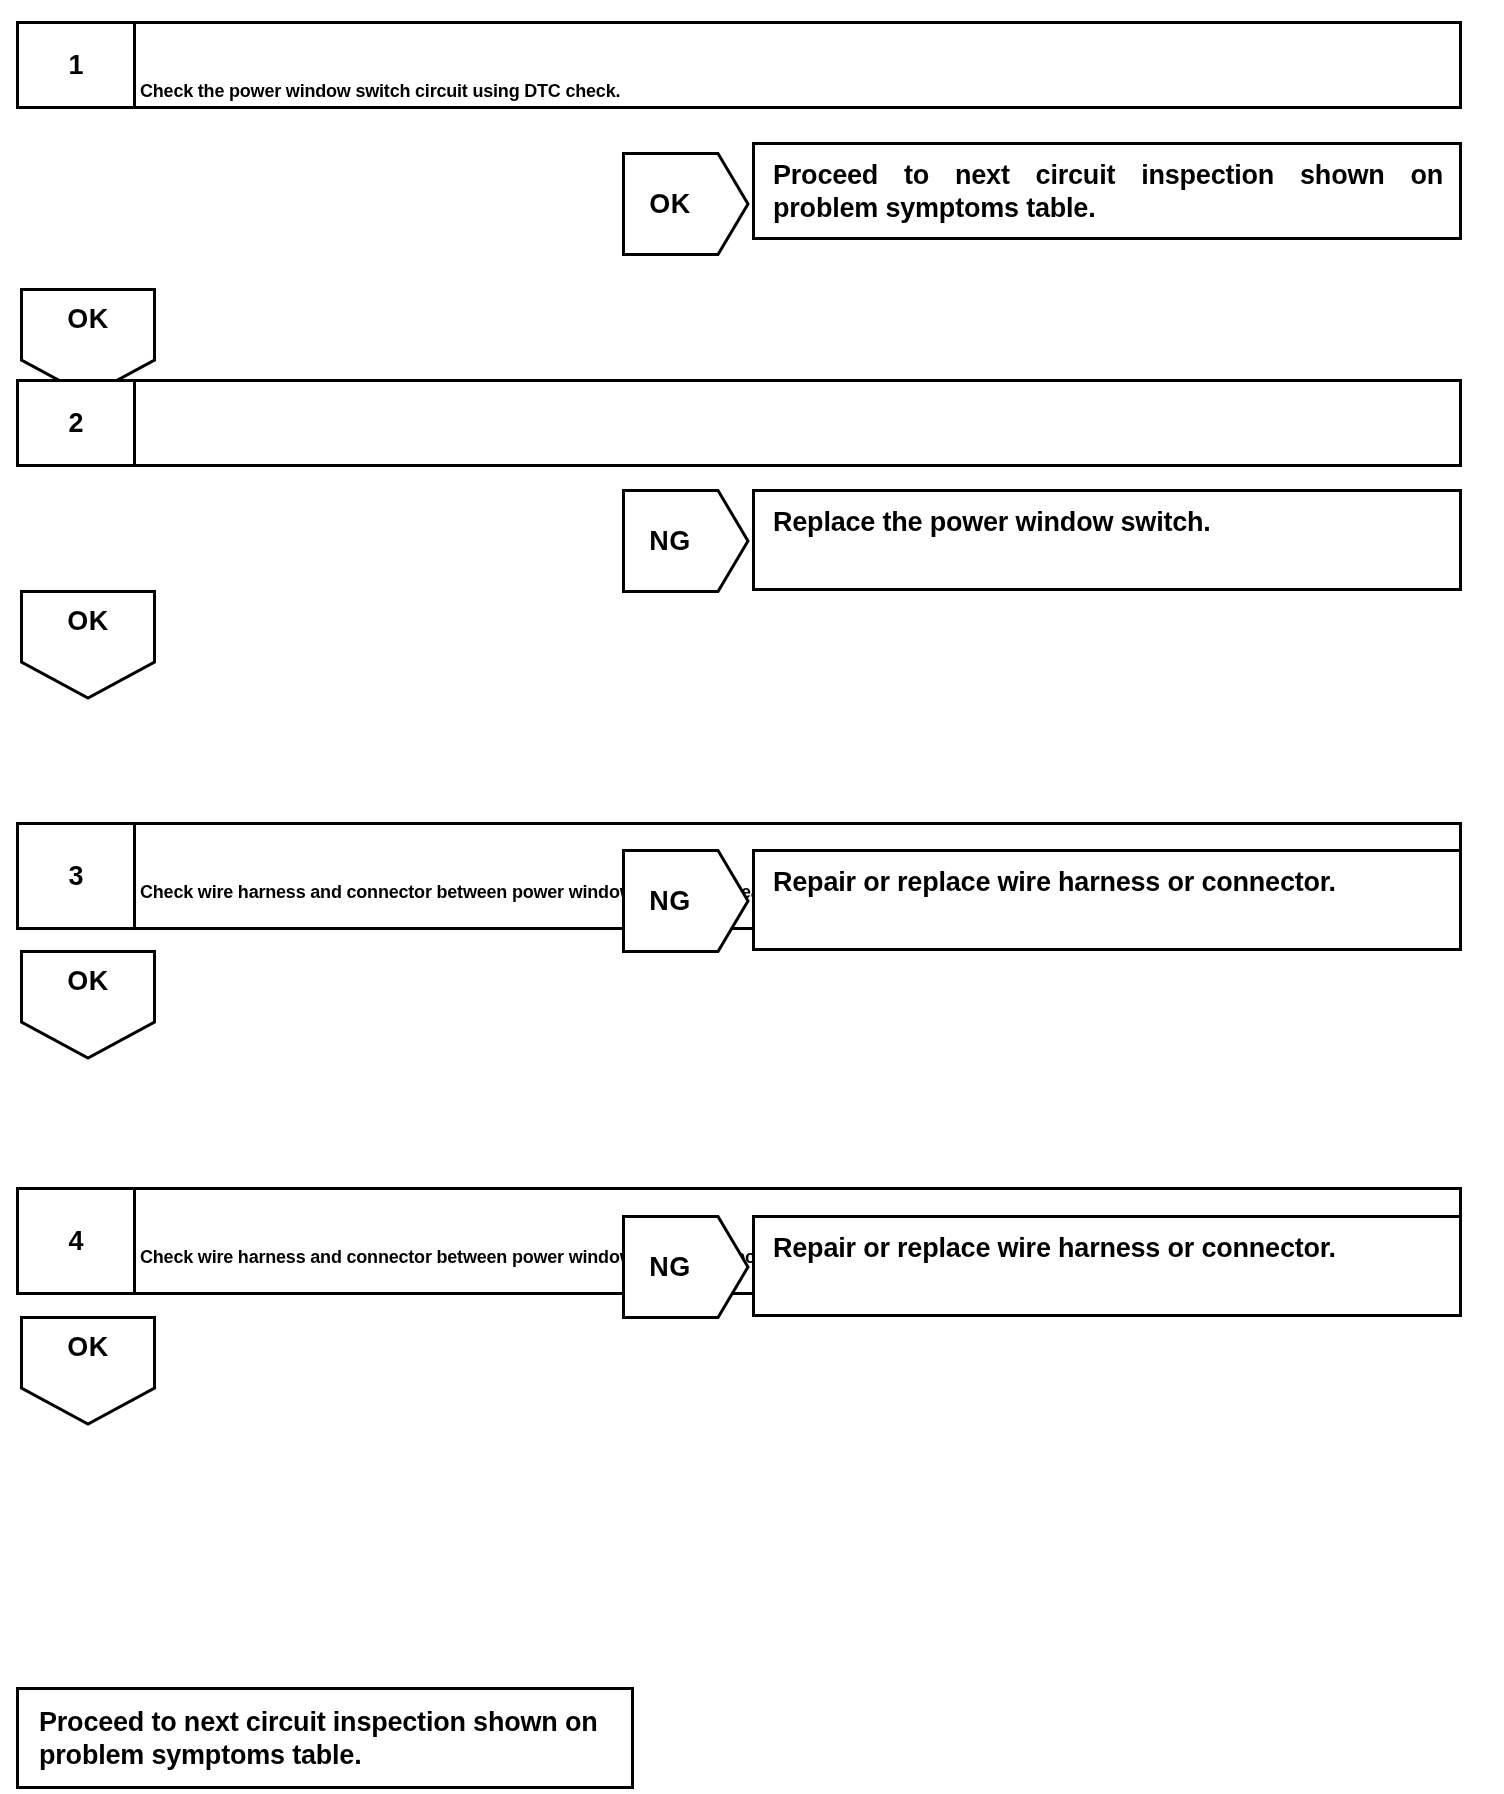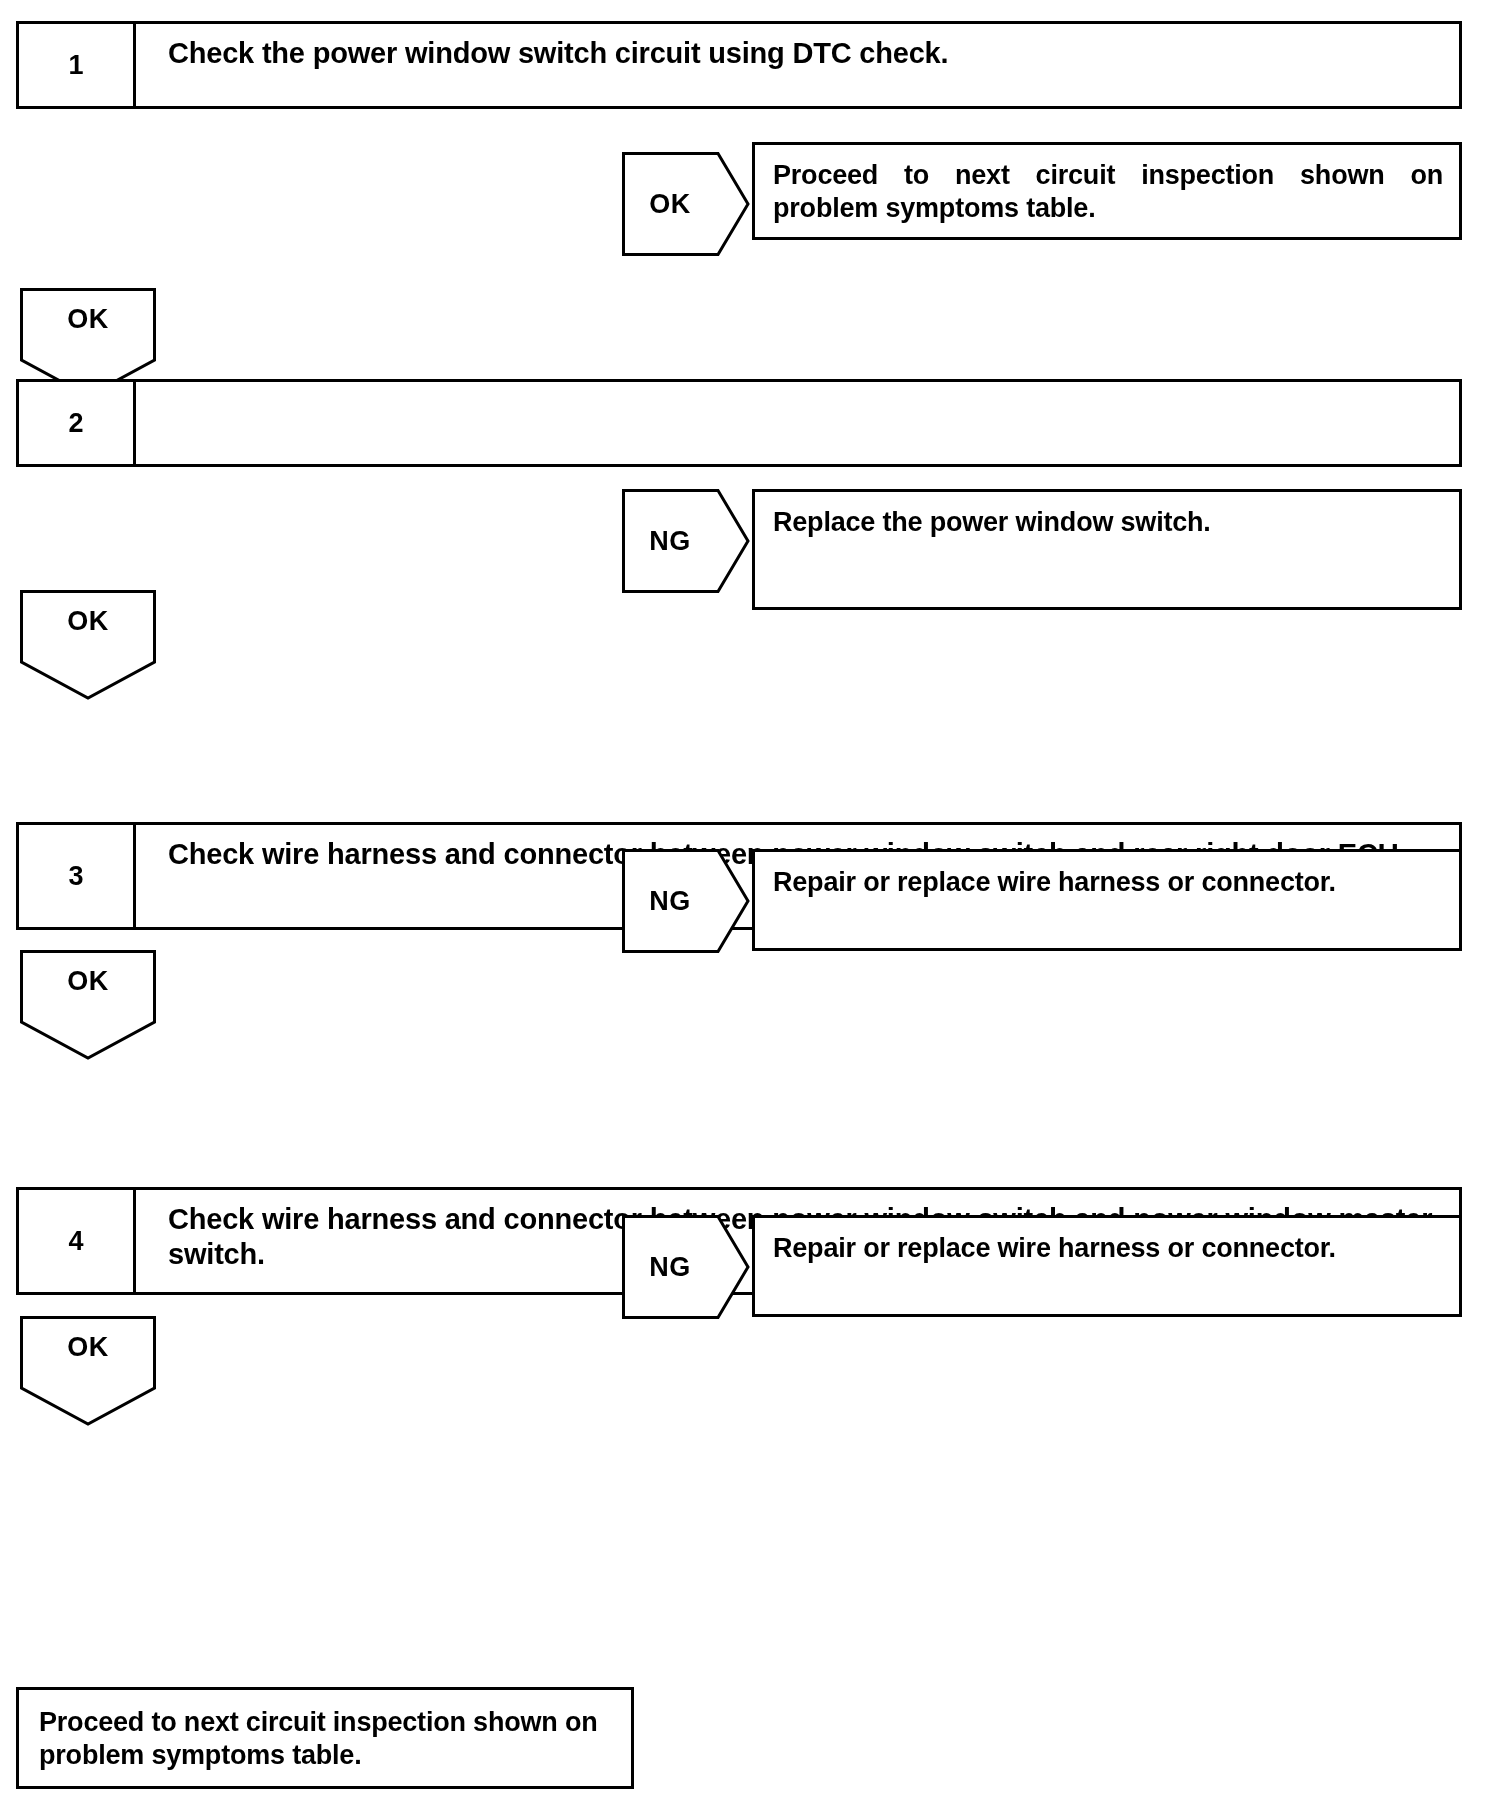--- a/index.html
+++ b/index.html
@@ -35,25 +35,26 @@
     border-right: 3px solid #000;
     display: flex;
     align-items: center;
     justify-content: center;
     font-size: 27px;
     font-weight: bold;
     line-height: 1;
   }
   .step-text {
     flex: 1 1 auto;
-    padding: 12px 16px 0 32px;
-    font-size: 29px;
+    padding: 12px 16px 0 4px;
+    font-size: 18px;
     font-weight: bold;
     line-height: 1.22;
     letter-spacing: -0.2px;
+    margin-top: 45px;
   }
 
   
   .result-box {
     position: absolute;
     box-sizing: border-box;
     border: 3px solid #000;
     background: #fff;
     padding: 14px 16px 0 18px;
     font-size: 27px;
@@ -152,21 +153,21 @@
     <div class="step-num">2</div>
   </div>
 
   <div class="chevron" style="left:622px; top:489px; width:128px; height:104px;">
     <svg width="128" height="104" viewBox="0 0 128 104">
       <path d="M 1.5 1.5 L 96 1.5 L 126 52 L 96 102.5 L 1.5 102.5 Z" fill="#ffffff" stroke="#000000" stroke-width="3"></path>
     </svg>
     <span class="lbl">NG</span>
   </div>
 
-  <div class="result-box" style="left:752px; top:489px; width:710px; height:121px;">
+  <div class="result-box" style="left:752px; top:489px; width:710px; height:102px;">
     <span class="ln">Replace the power window switch.</span>
   </div>
 
   <div class="down-arrow" style="left:20px; top:590px; width:136px; height:110px;">
     <svg width="136" height="110" viewBox="0 0 136 110">
       <path d="M 1.5 1.5 L 134.5 1.5 L 134.5 72 L 68 108 L 1.5 72 Z" fill="#ffffff" stroke="#000000" stroke-width="3"></path>
     </svg>
     <span class="lbl">OK</span>
   </div>
 

